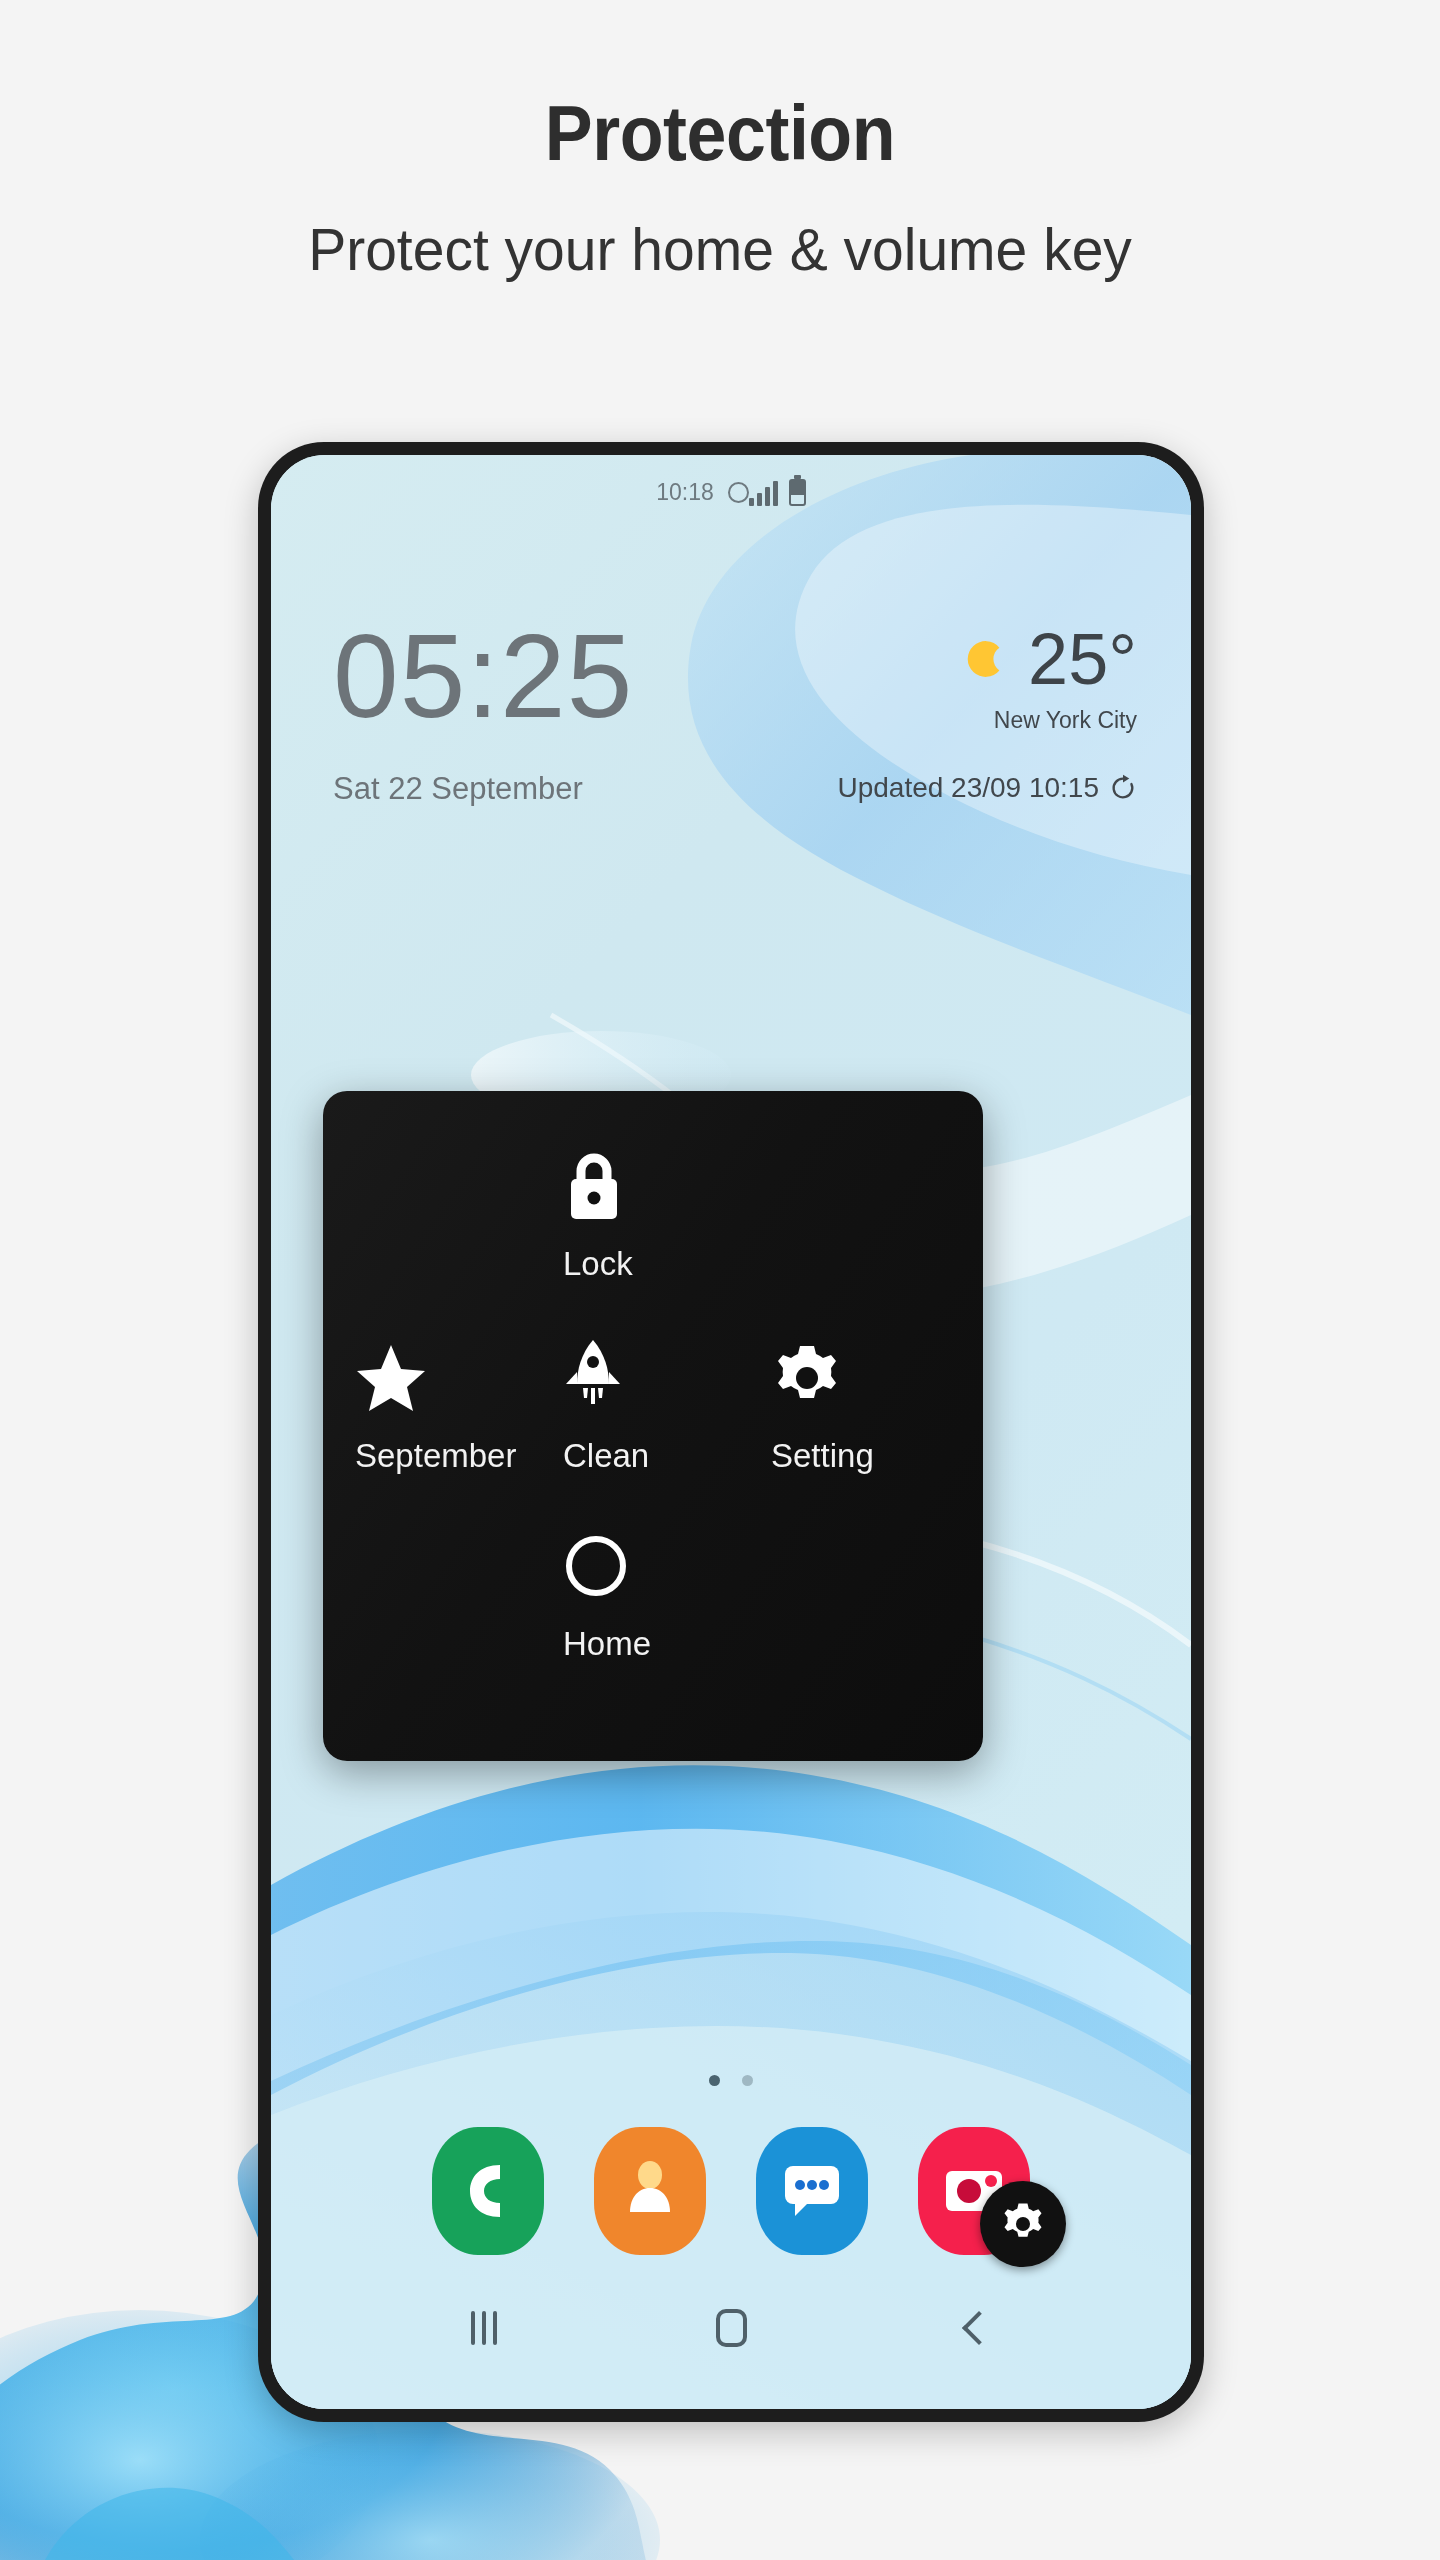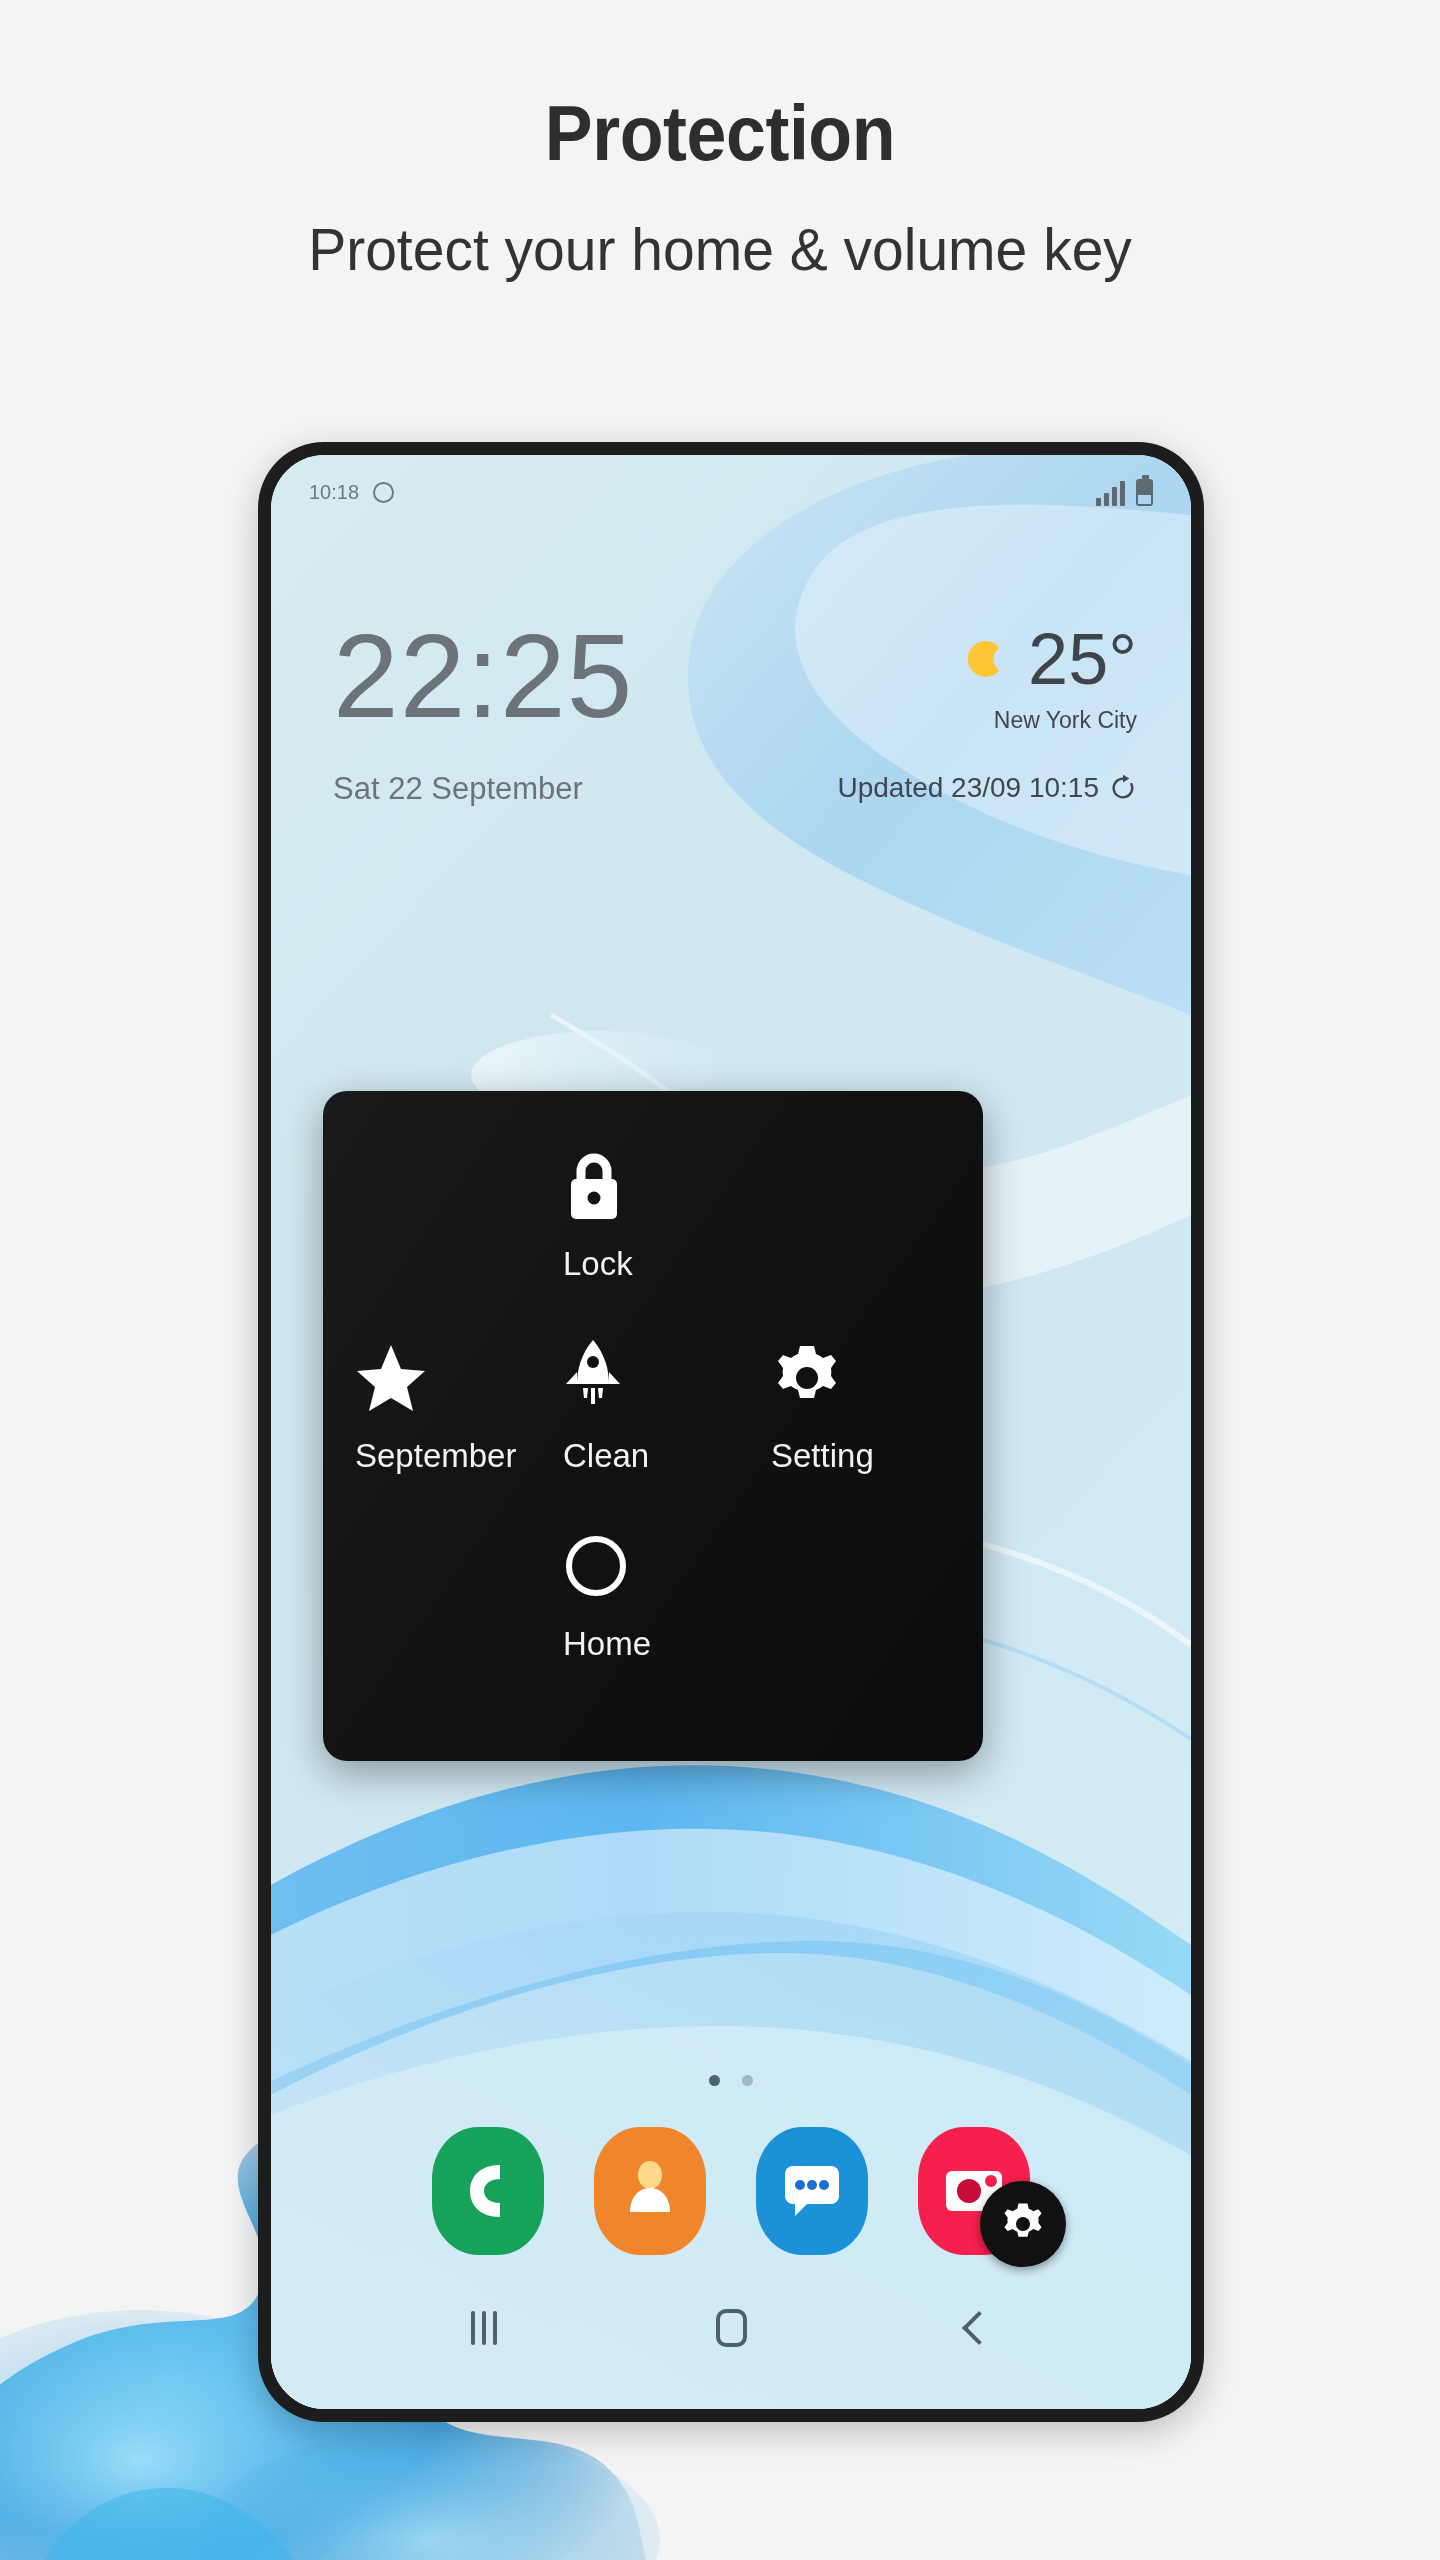--- a/index.html
+++ b/index.html
@@ -53,24 +53,24 @@
     overflow:hidden;
     background:#cfe9ef;
   }
 
   
   .wallpaper { position:absolute; inset:0; }
 
   
   .statusbar {
     position:absolute; top:0; left:0; right:0; height:74px;
-    display:flex; align-items:center; justify-content:space-between;
+    display:flex; align-items:center; justify-content:center;
     padding:0 38px;
     color:#6e7a80;
-    font-size:20px;
+    font-size:23px;
   }
   .sb-left { display:flex; align-items:center; gap:14px; }
   .sb-circle {
     width:21px; height:21px; border:2.5px solid #6e7a80; border-radius:50%;
   }
   .sb-right { display:flex; align-items:flex-end; gap:11px; }
   .bars { display:flex; align-items:flex-end; gap:3px; height:26px; }
   .bars i { display:block; width:5px; background:#5e6a70; border-radius:1px; }
   .bars i:nth-child(1){ height:8px; }
   .bars i:nth-child(2){ height:13px; }
@@ -269,21 +269,21 @@
               <i></i>
               <i></i>
               <i></i>
               <i></i>
             </span>
           <span class="batt"></span>
         </div>
       </div>
 
       <div class="clock-widget">
-        <div class="clock-time">22:25</div>
+        <div class="clock-time">05:25</div>
         <div class="clock-date">Sat 22 September</div>
       </div>
 
       <div class="weather-widget">
         <div class="weather-top">
           <svg class="moon" viewBox="0 0 64 64">
             <path d="M46,46 A22,22 0 1 1 46,18 A17,17 0 0 0 46,46 Z" fill="#ffc633"></path>
           </svg>
           <span class="weather-temp">25°</span>
         </div>

